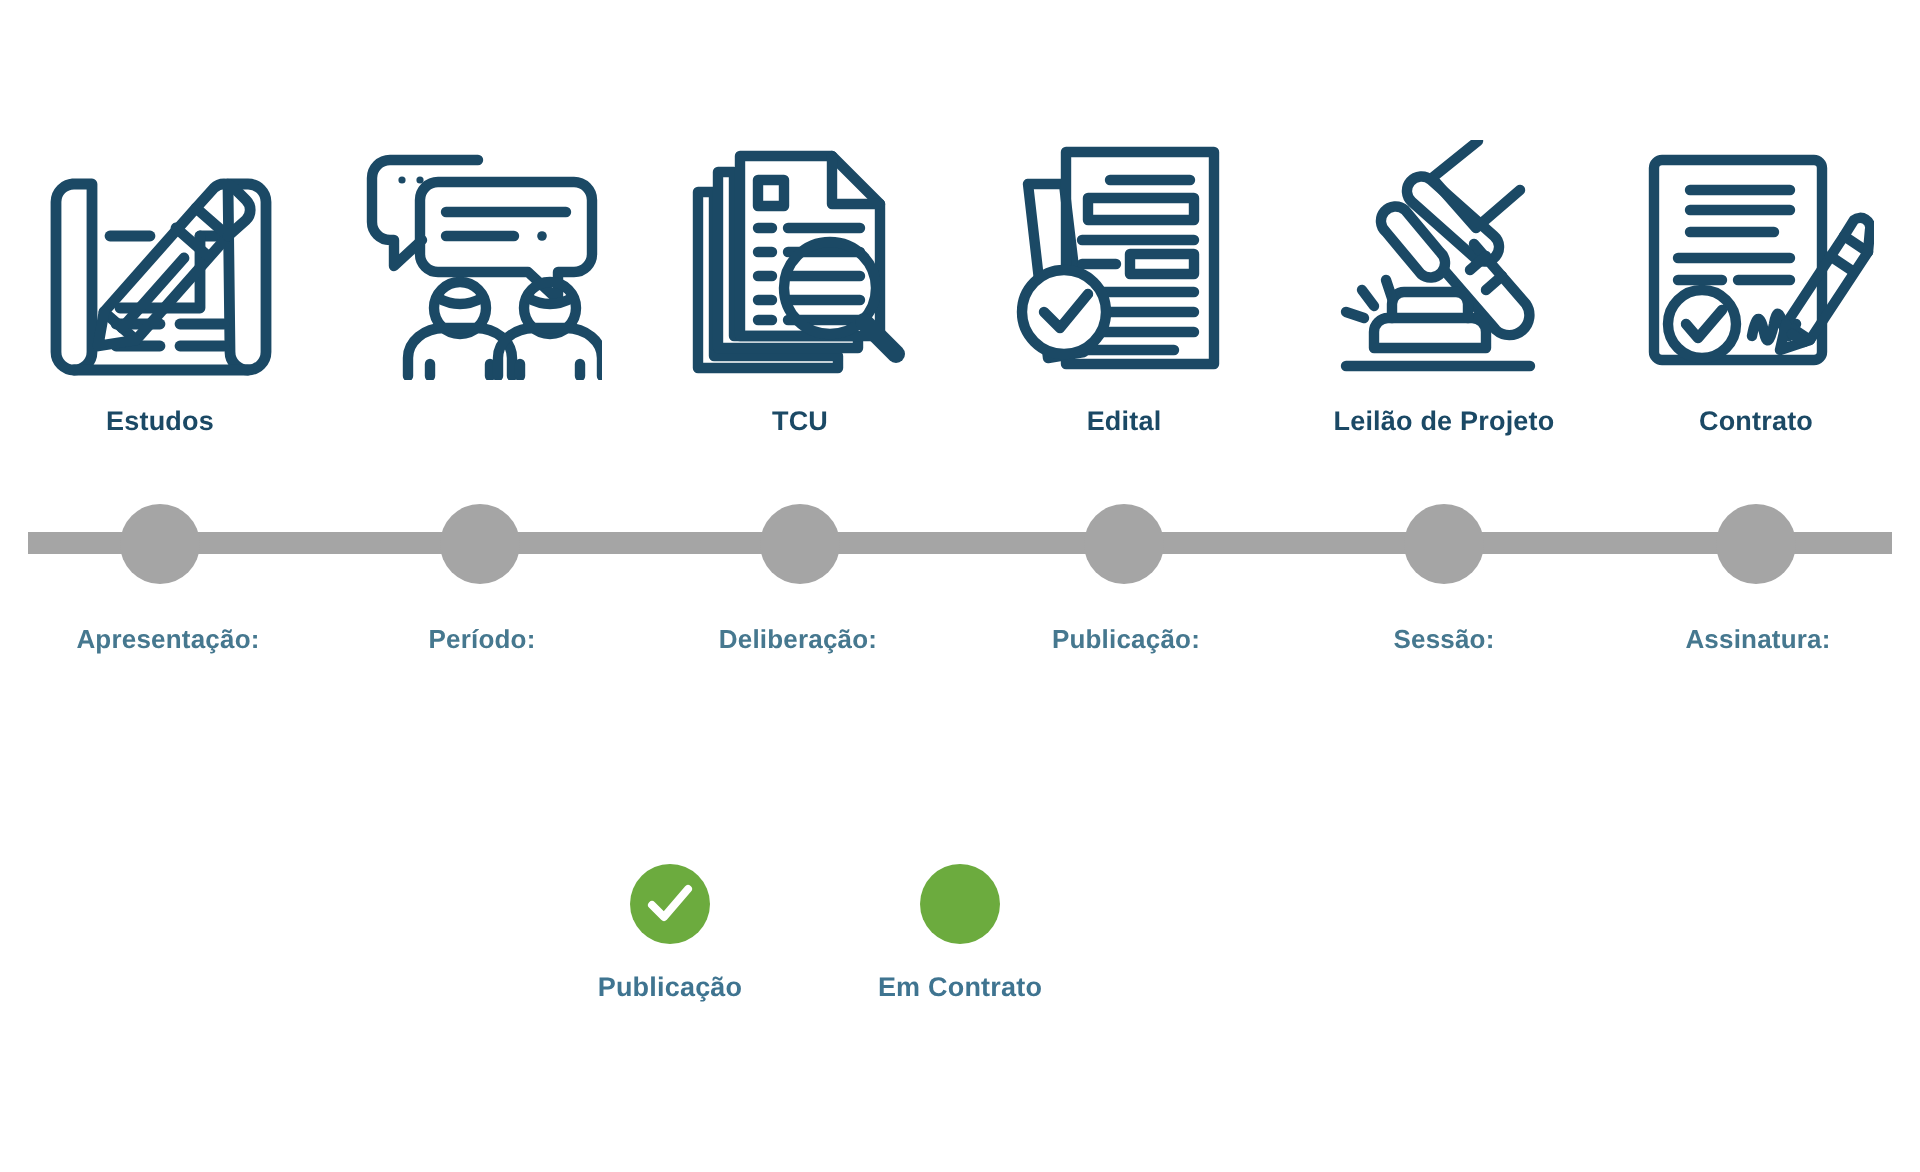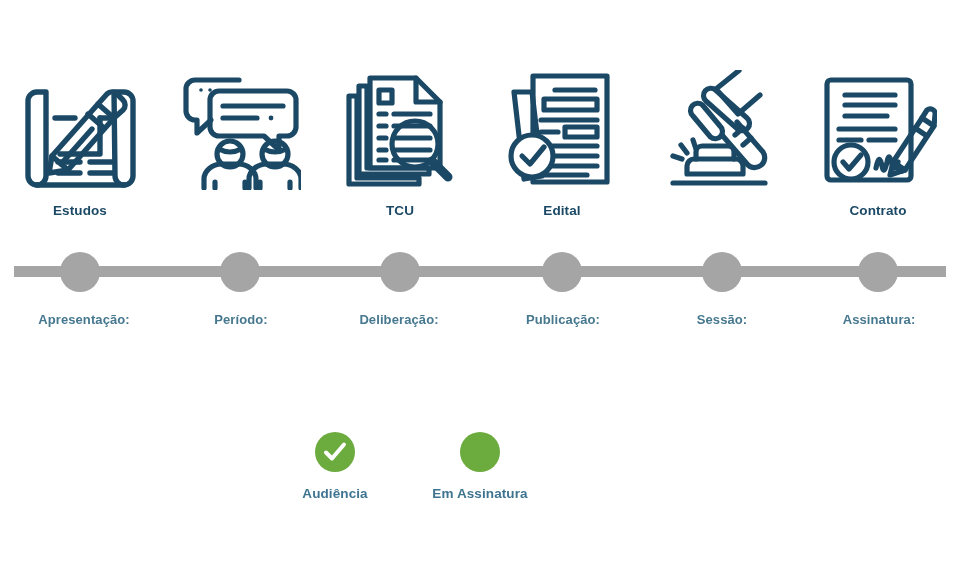--- a/index.html
+++ b/index.html
@@ -274,20 +274,21 @@
         <path d="M24 104 h56 v-8 a7 7 0 0 0 -7 -7 H31 a7 7 0 0 0 -7 7 z"></path>
         <path d="M33 89 v-7 a6 6 0 0 1 6 -6 h26 a6 6 0 0 1 6 6 v7"></path>
 
         <path d="M10 113 h92"></path>
 
         <path d="M18 75 l6 8"></path>
         <path d="M30 70 l3 9"></path>
         <path d="M10 86 l9 3"></path>
       </svg>
     </div>
+    <div class="phase-title">Leilão de Projeto</div>
   </div>
 
   <div class="phase" style="left:878px">
     <div class="phase-icon">
       <svg width="118" height="120" viewBox="0 0 118 120" fill="none" stroke="#1b4965" stroke-width="5.2" stroke-linecap="round" stroke-linejoin="round">
 
         <path d="M12 10 h76 a4 4 0 0 1 4 4 v92 a4 4 0 0 1 -4 4 H12 a4 4 0 0 1 -4 -4 V14 a4 4 0 0 1 4 -4 z"></path>
 
         <path d="M26 25 h50"></path>
         <path d="M26 35 h50"></path>
@@ -332,24 +333,24 @@
   <div class="stage-label" style="left:879px">Assinatura:</div>
 
   <div id="legend">
 
     <div class="legend-item" style="left:335px">
       <div class="legend-swatch green">
         <svg width="40" height="40" viewBox="0 0 40 40" fill="none">
           <path d="M11 20.5 l6 6 l12 -14" stroke="#ffffff" stroke-width="4" stroke-linecap="round" stroke-linejoin="round"></path>
         </svg>
       </div>
-      <div class="legend-label">Audiência</div>
+      <div class="legend-label">Publicação</div>
     </div>
 
     <div class="legend-item" style="left:480px">
       <div class="legend-swatch green"></div>
-      <div class="legend-label">Em Assinatura</div>
+      <div class="legend-label">Em Contrato</div>
     </div>
 
 
   </div>
 
 </div>
 
 </body></html>

